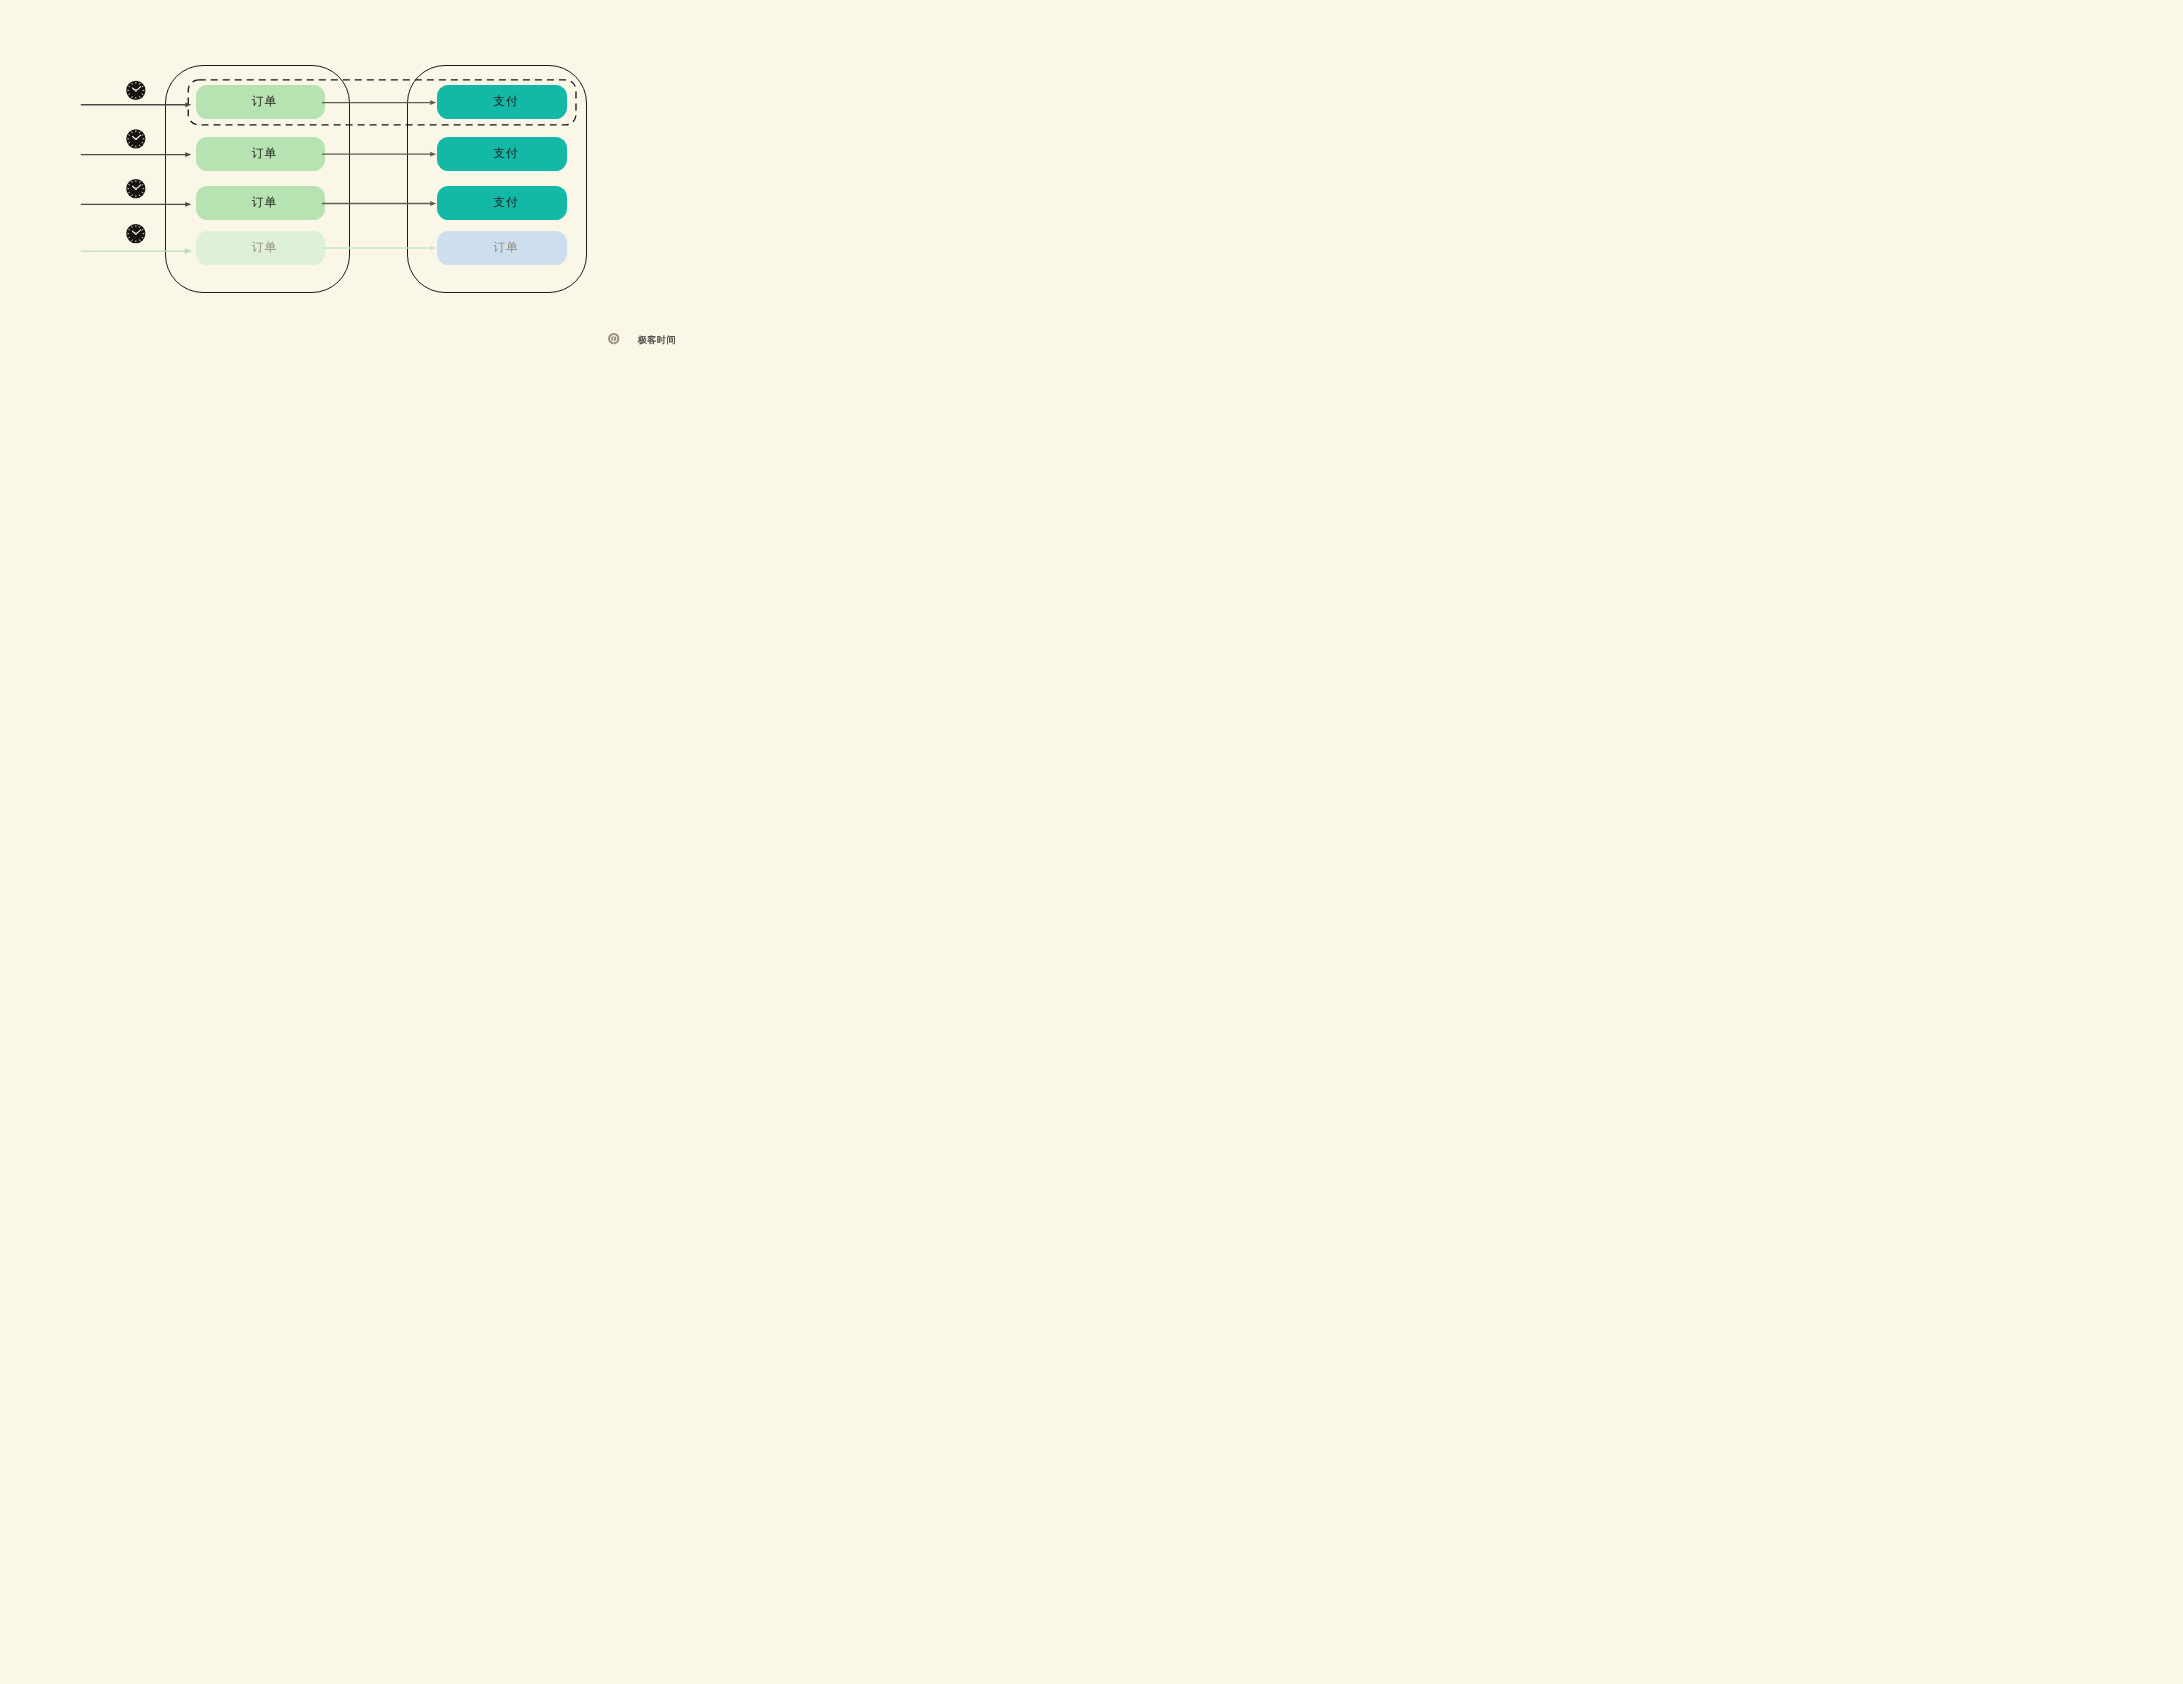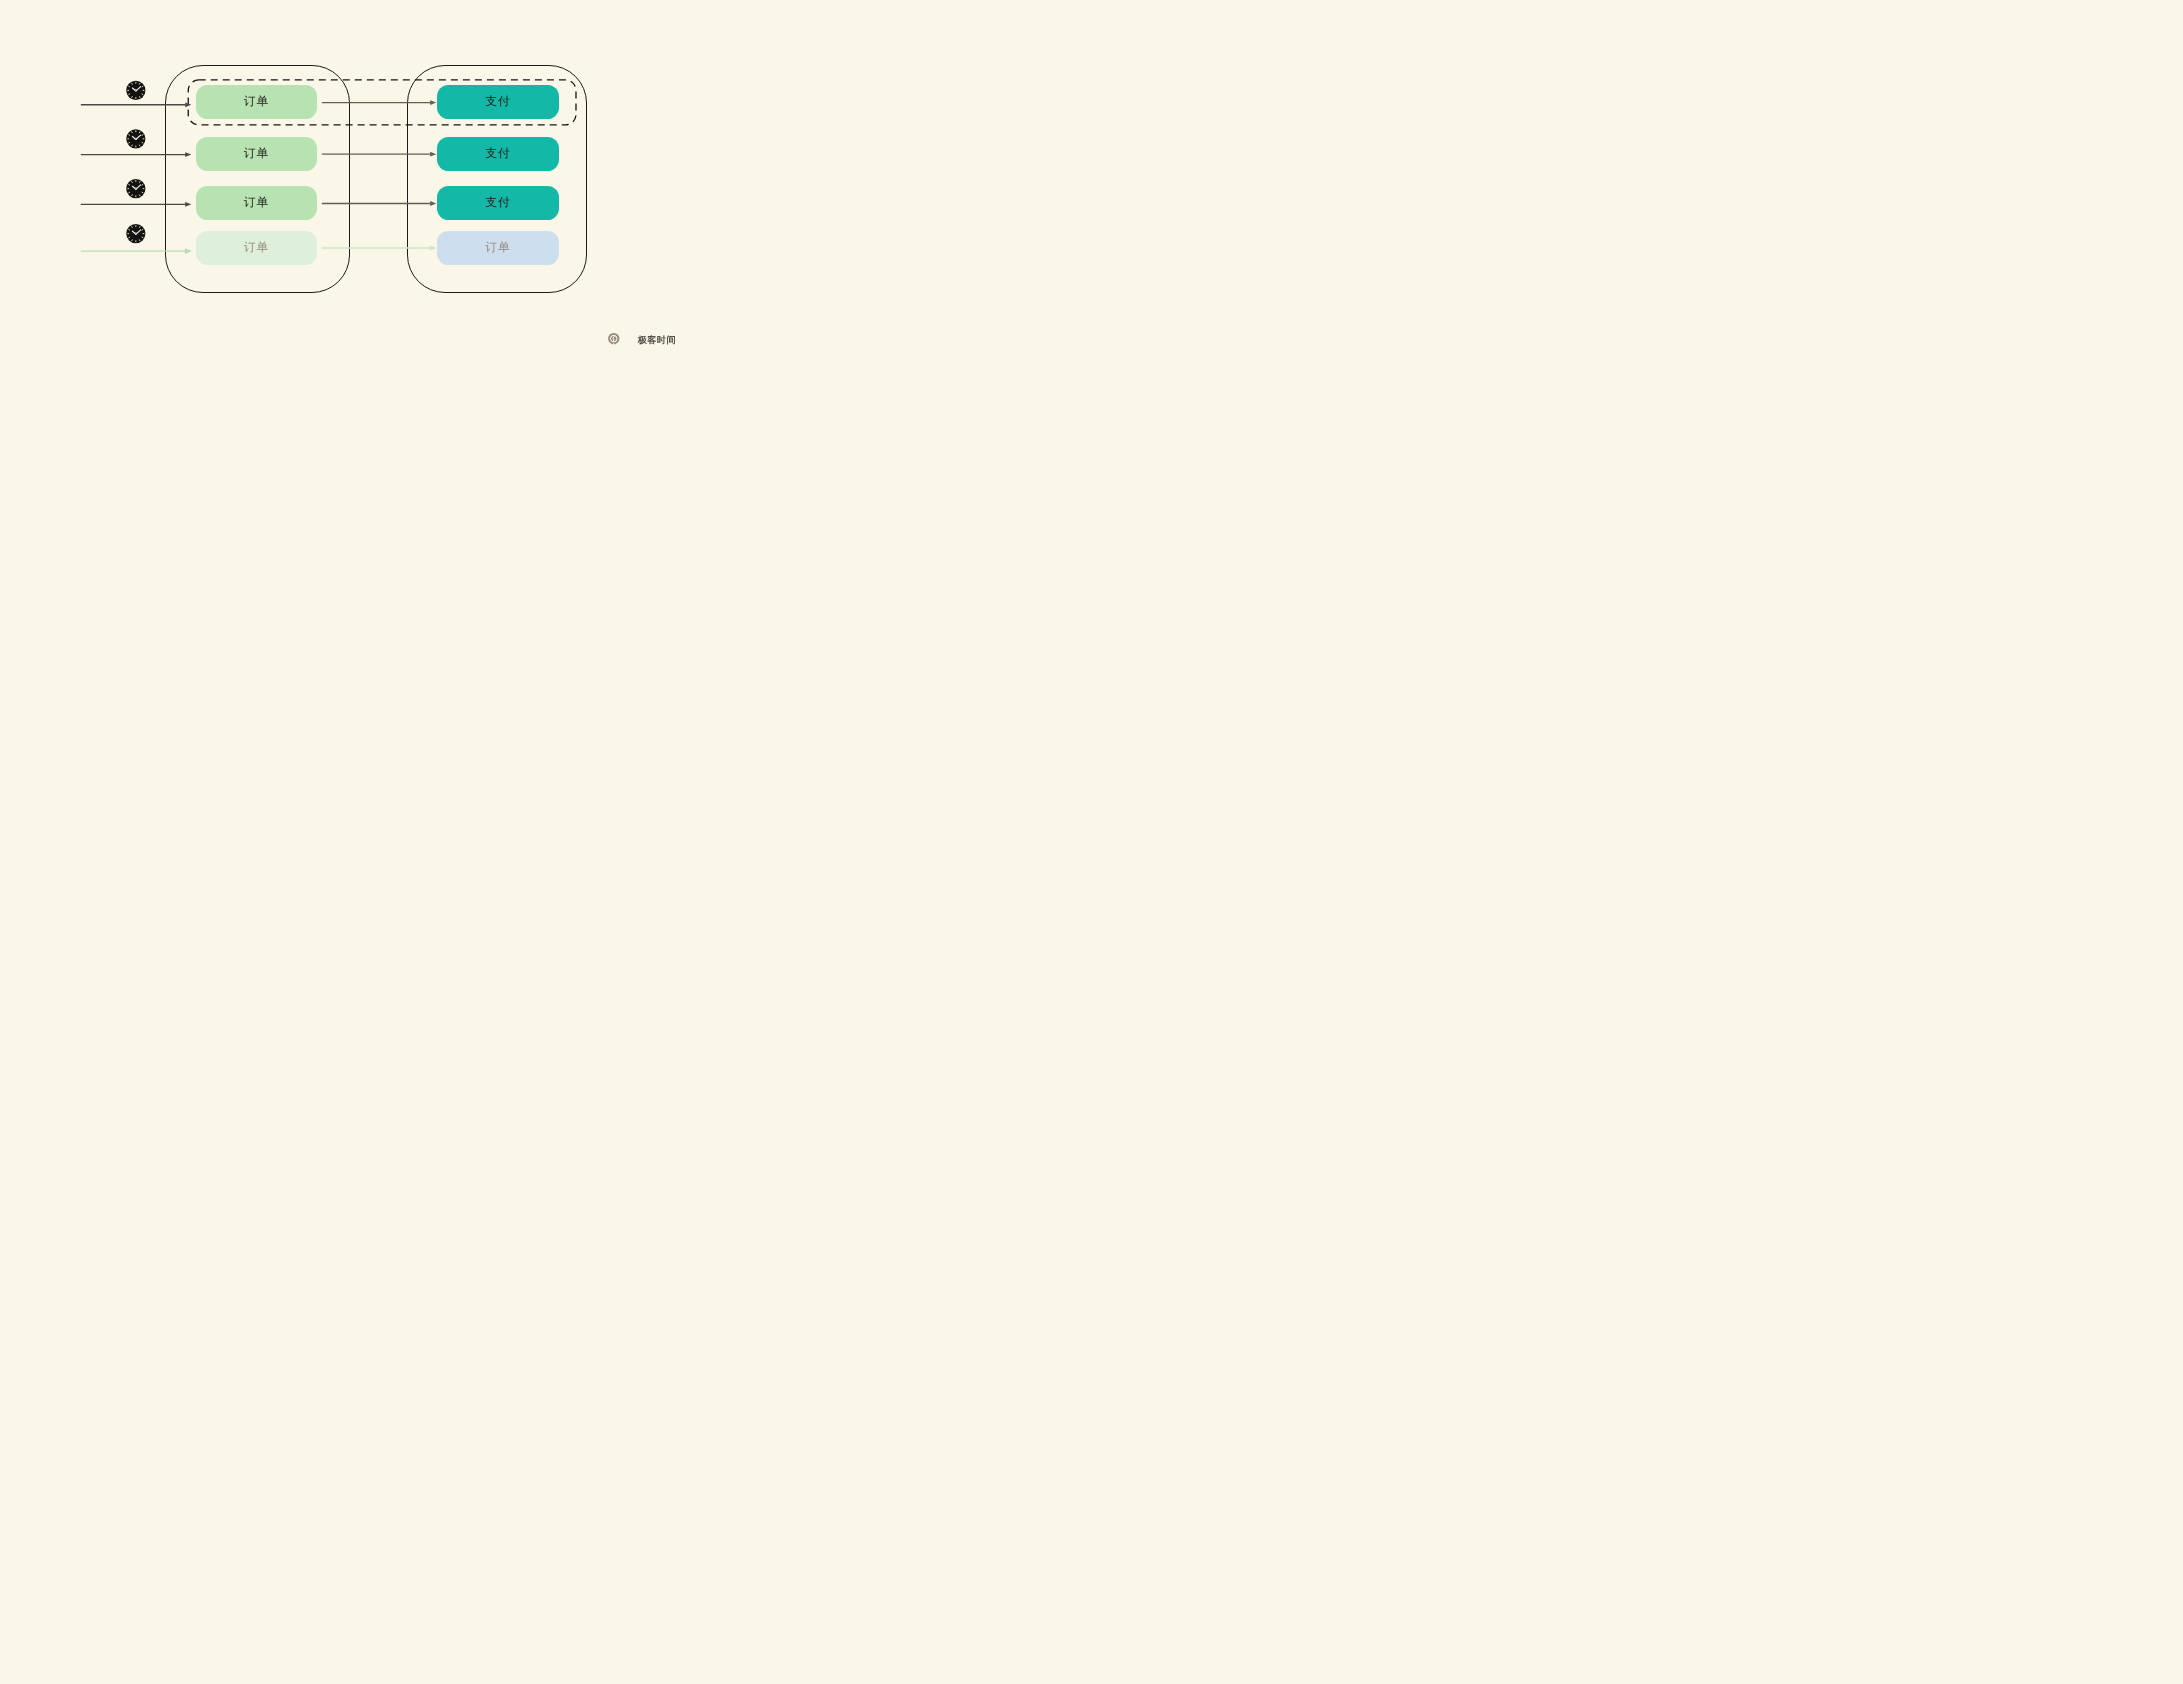--- a/index.html
+++ b/index.html
@@ -25,20 +25,21 @@
   .pill{
     position:absolute;
     height:34px;
     border-radius:11.4px;
     display:flex;align-items:center;justify-content:center;
     font-size:11.8px;
     font-weight:500;
     letter-spacing:0.9px;
     color:#1b1a17;
     z-index:2;
+    padding-left:8px;
   }
   .pill.left{left:196px;width:121px;}
   .pill.right{left:437px;width:122px;}
   .pill.row1{top:85px;}
   .pill.row2{top:137px;}
   .pill.row3{top:186px;}
   .pill.row4{top:231px;}
   .pill.green{background:#b7e2b1;}
   .pill.blue{background:#14b8a6;}
   .pill.green-faded{background:#def0d9;color:#95897b;}

